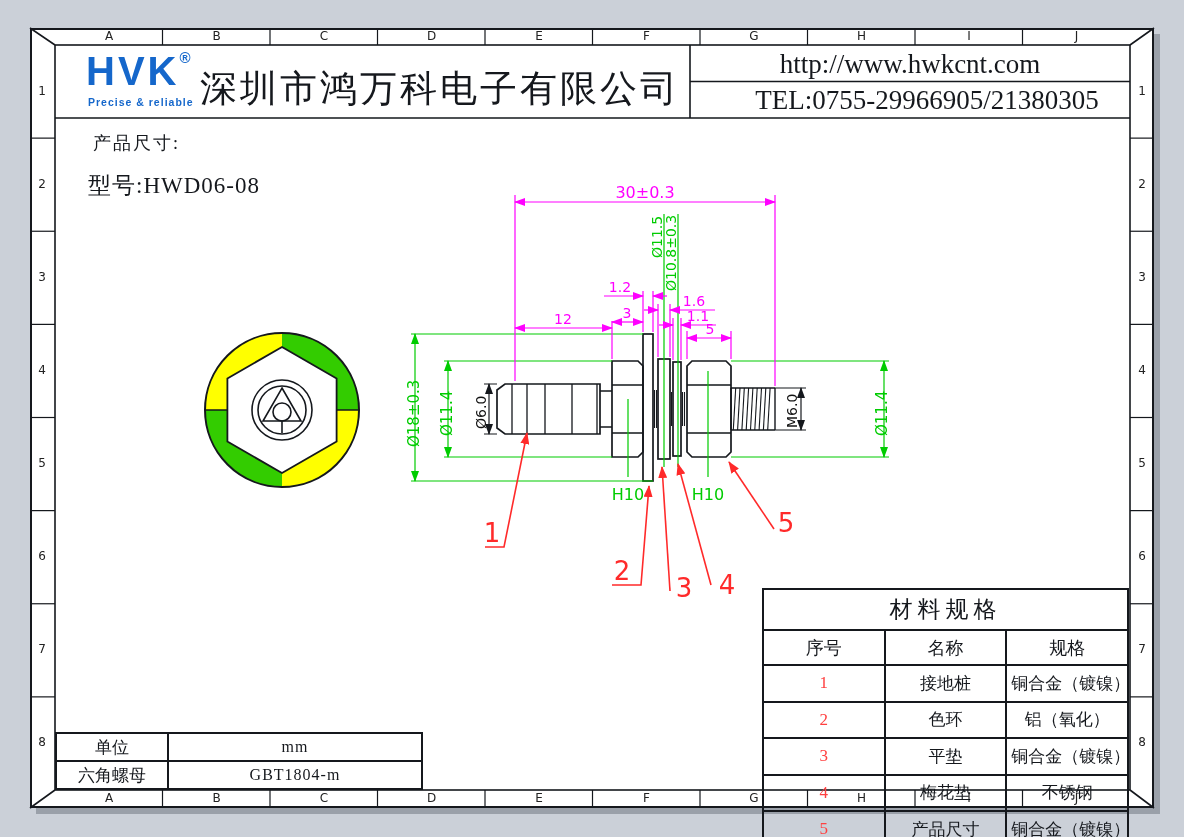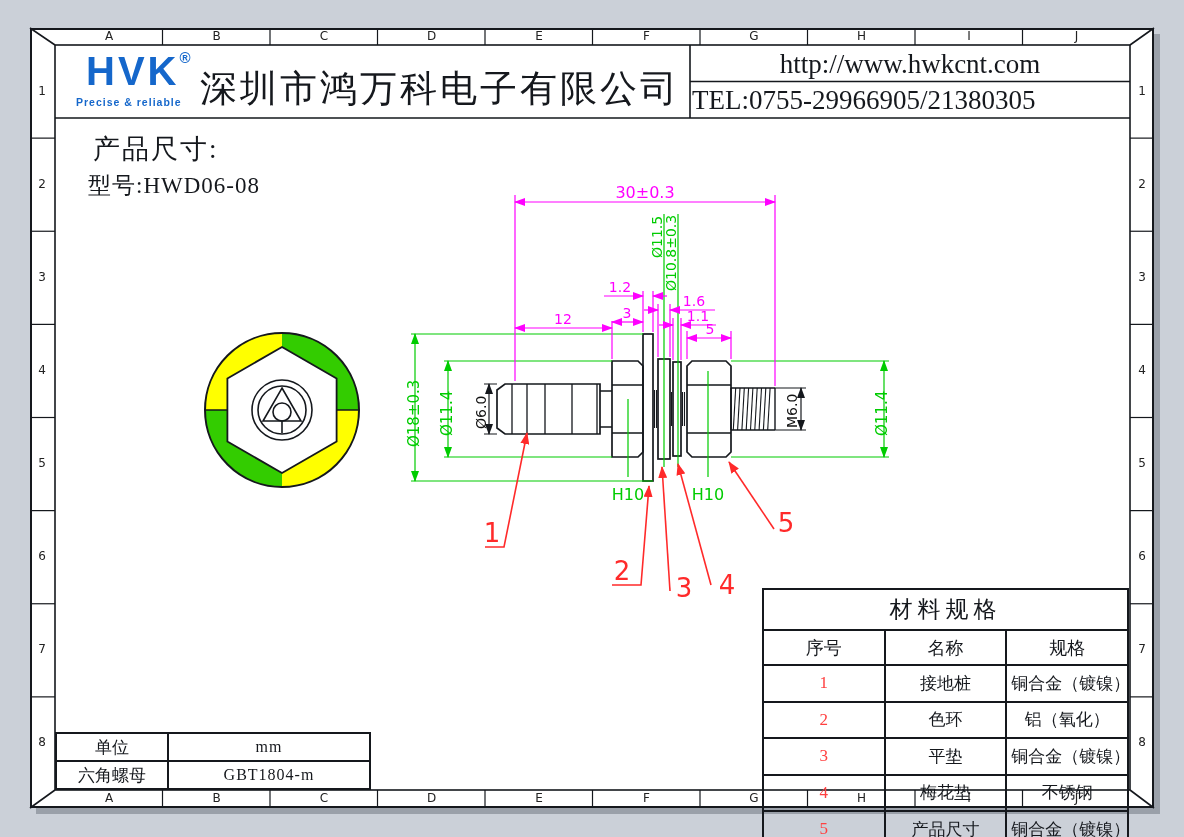--- a/index.html
+++ b/index.html
@@ -15,43 +15,43 @@
     position:absolute;left:30px;top:28px;width:1120px;height:776px;
     background:#ffffff;border:2px solid var(--ink);
     box-shadow:6px 6px 0 rgba(96,102,112,.45);
   }
   svg#overlay{position:absolute;left:0;top:0;width:1184px;height:837px;}
   .abs{position:absolute;}
   
   .logo-hvk{left:86px;top:50px;font-family:"Liberation Sans",sans-serif;font-weight:bold;
     font-size:40px;letter-spacing:3px;color:var(--blue);line-height:1;}
   .logo-reg{font-size:15px;vertical-align:22px;letter-spacing:0;}
-  .logo-tag{left:76px;top:96px;font-family:"Liberation Sans",sans-serif;font-size:10.5px;
+  .logo-tag{left:88px;top:96px;font-family:"Liberation Sans",sans-serif;font-size:10.5px;
     letter-spacing:1px;color:var(--blue);font-weight:bold;}
   .company{left:200px;top:64px;width:440px;font-size:37px;letter-spacing:3px;white-space:nowrap;}
   .website{left:692px;top:48px;width:436px;height:32px;font-size:27px;text-align:center;line-height:32px;white-space:nowrap;}
-  .tel{left:692px;top:84px;width:436px;height:32px;font-size:27px;line-height:32px;white-space:nowrap;}
-  
-  .ptitle{left:93px;top:131px;font-size:27px;letter-spacing:2px;}
+  .tel{left:692px;top:84px;width:436px;height:32px;font-size:27px;text-align:center;line-height:32px;white-space:nowrap;padding-left:17px;}
+  
+  .ptitle{left:93px;top:131px;font-size:18px;letter-spacing:2px;}
   .pmodel{left:88px;top:170px;font-size:23px;letter-spacing:1px;}
   
   .gcol{position:absolute;width:108px;text-align:center;font-family:"DejaVu Sans",sans-serif;
     font-size:12px;color:#222;}
   .grow{position:absolute;width:24px;text-align:center;font-family:"DejaVu Sans",sans-serif;
     font-size:12px;color:#222;}
   
   #materials{left:762px;top:588px;width:367px;}
   #materials table{width:100%;border-collapse:collapse;table-layout:fixed;}
   #materials td{border:2px solid var(--ink);text-align:center;padding:4px;overflow:hidden;white-space:nowrap;}
   #materials .t-title{font-size:23px;letter-spacing:5px;height:27px;}
   #materials .t-head td{font-size:18px;height:25px;margin-top:46px;}
   #materials .t-row td{font-size:17px;height:26.5px;}
   #materials .idx{color:#ff4040;font-size:18px;}
   
-  #units{left:55px;top:732px;width:316px;}
+  #units{left:55px;top:732px;width:368px;}
   #units table{width:100%;border-collapse:collapse;table-layout:fixed;}
   #units td{border:2px solid var(--ink);text-align:center;padding:0;white-space:nowrap;}
   #units td{font-size:17px;height:26px;}
   #units .u-val{font-size:16px;letter-spacing:1px;}
 </style>
 </head>
 <body>
 
 <div id="sheet"></div>
 

